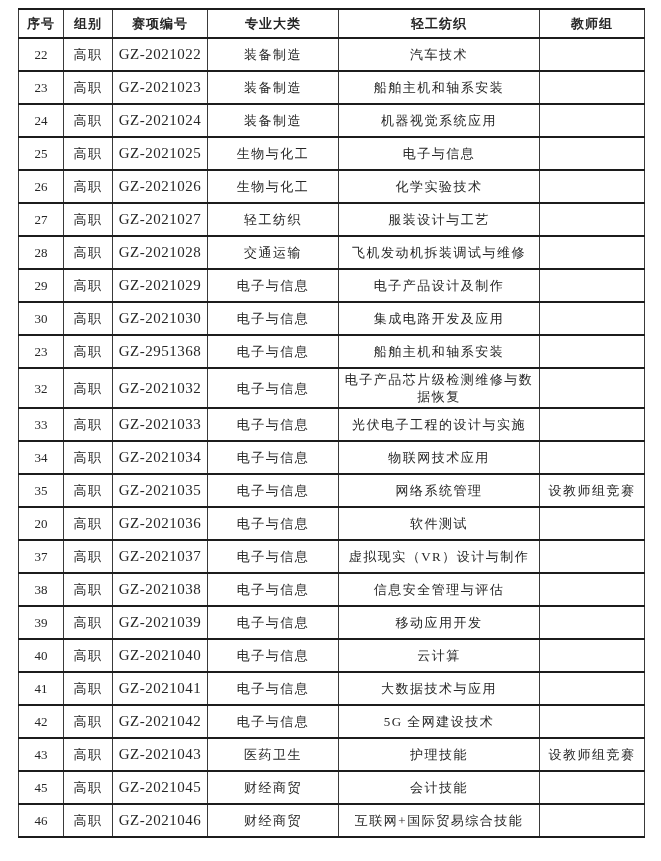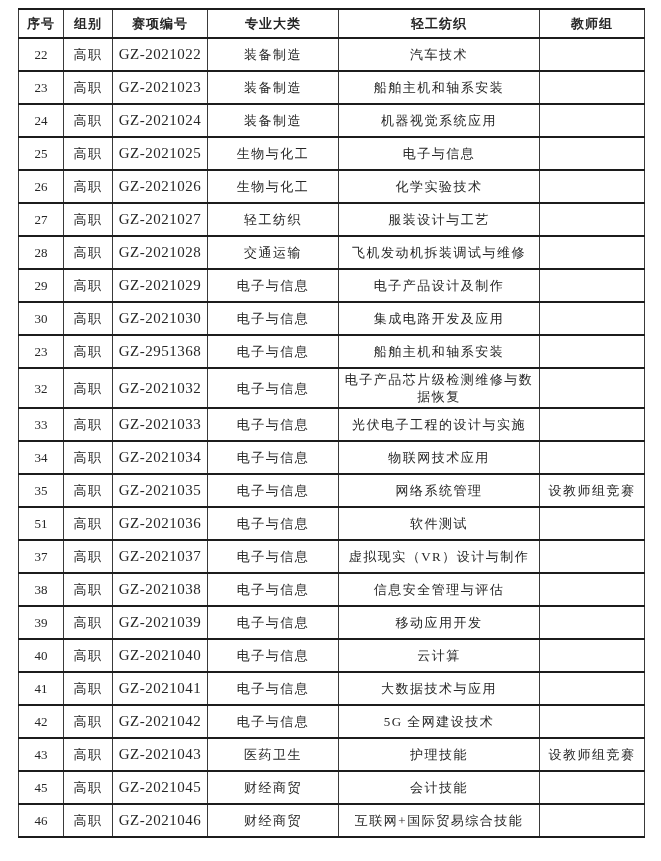--- a/index.html
+++ b/index.html
@@ -208,21 +208,21 @@
   <tr>
     <td class="num">35</td>
     <td class="cjk">高职</td>
     <td class="code">GZ-2021035</td>
     <td class="cjk">电子与信息</td>
     <td class="cjk">网络系统管理</td>
     <td class="cjk">设教师组竞赛</td>
   </tr>
 
   <tr>
-    <td class="num">51</td>
+    <td class="num">20</td>
     <td class="cjk">高职</td>
     <td class="code">GZ-2021036</td>
     <td class="cjk">电子与信息</td>
     <td class="cjk">软件测试</td>
     <td class="cjk"></td>
   </tr>
 
   <tr>
     <td class="num">37</td>
     <td class="cjk">高职</td>

